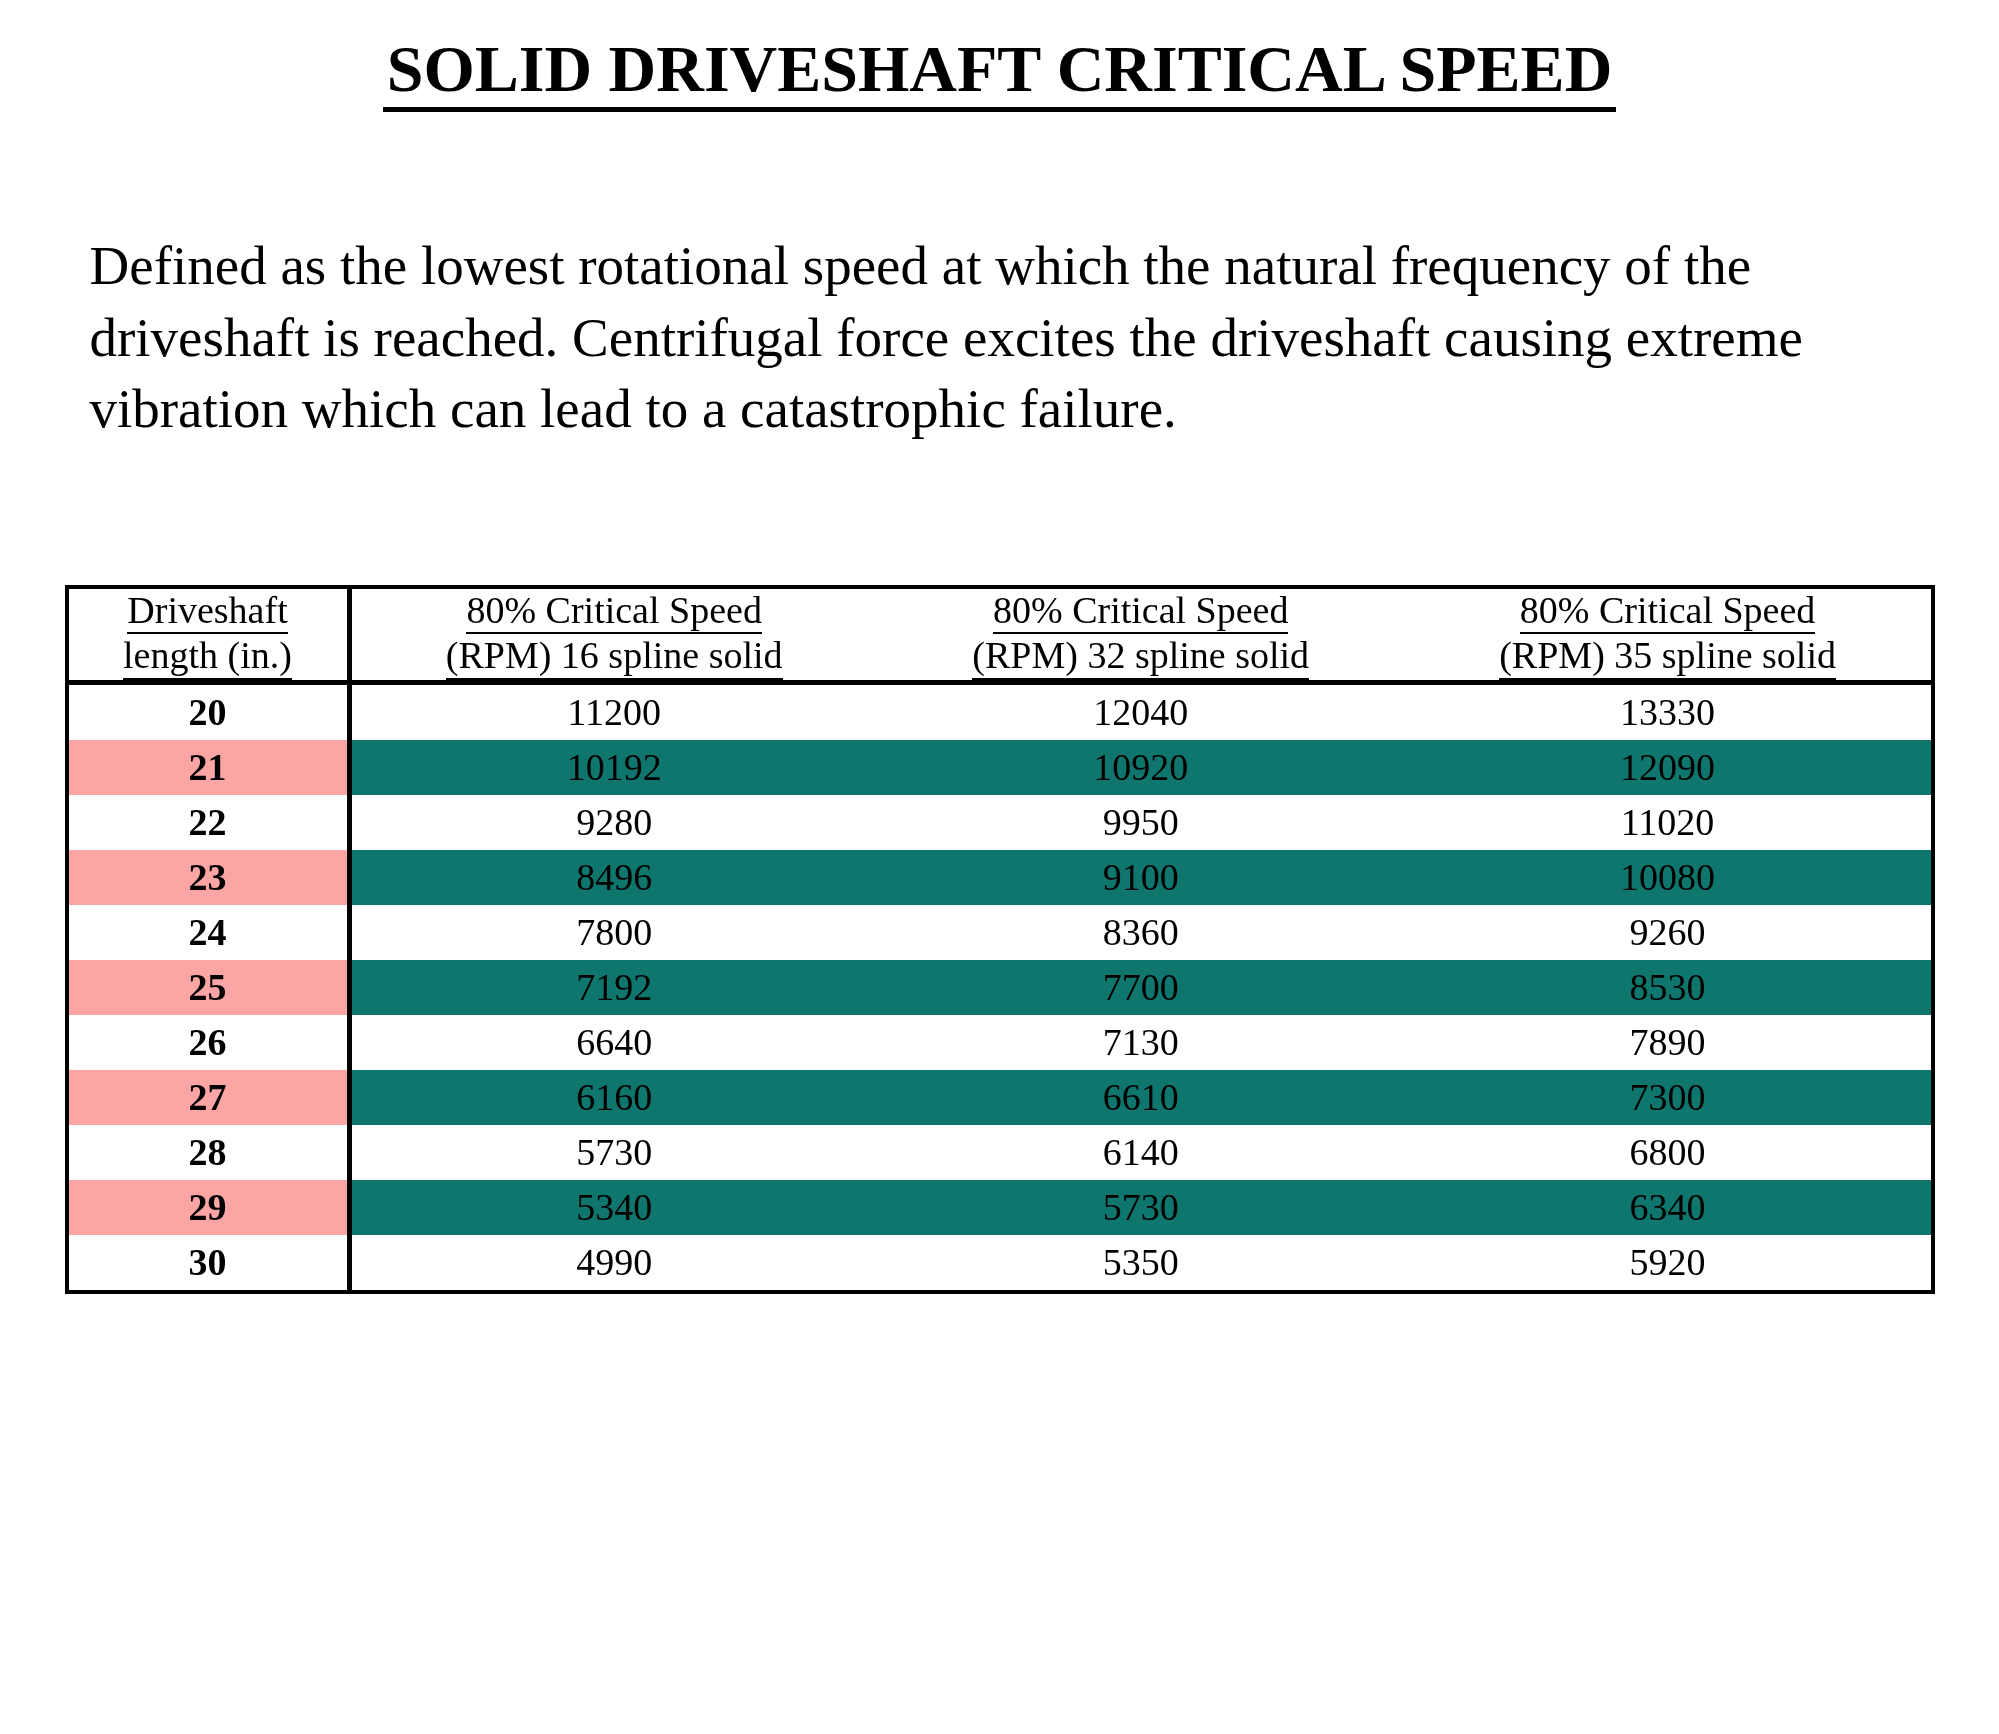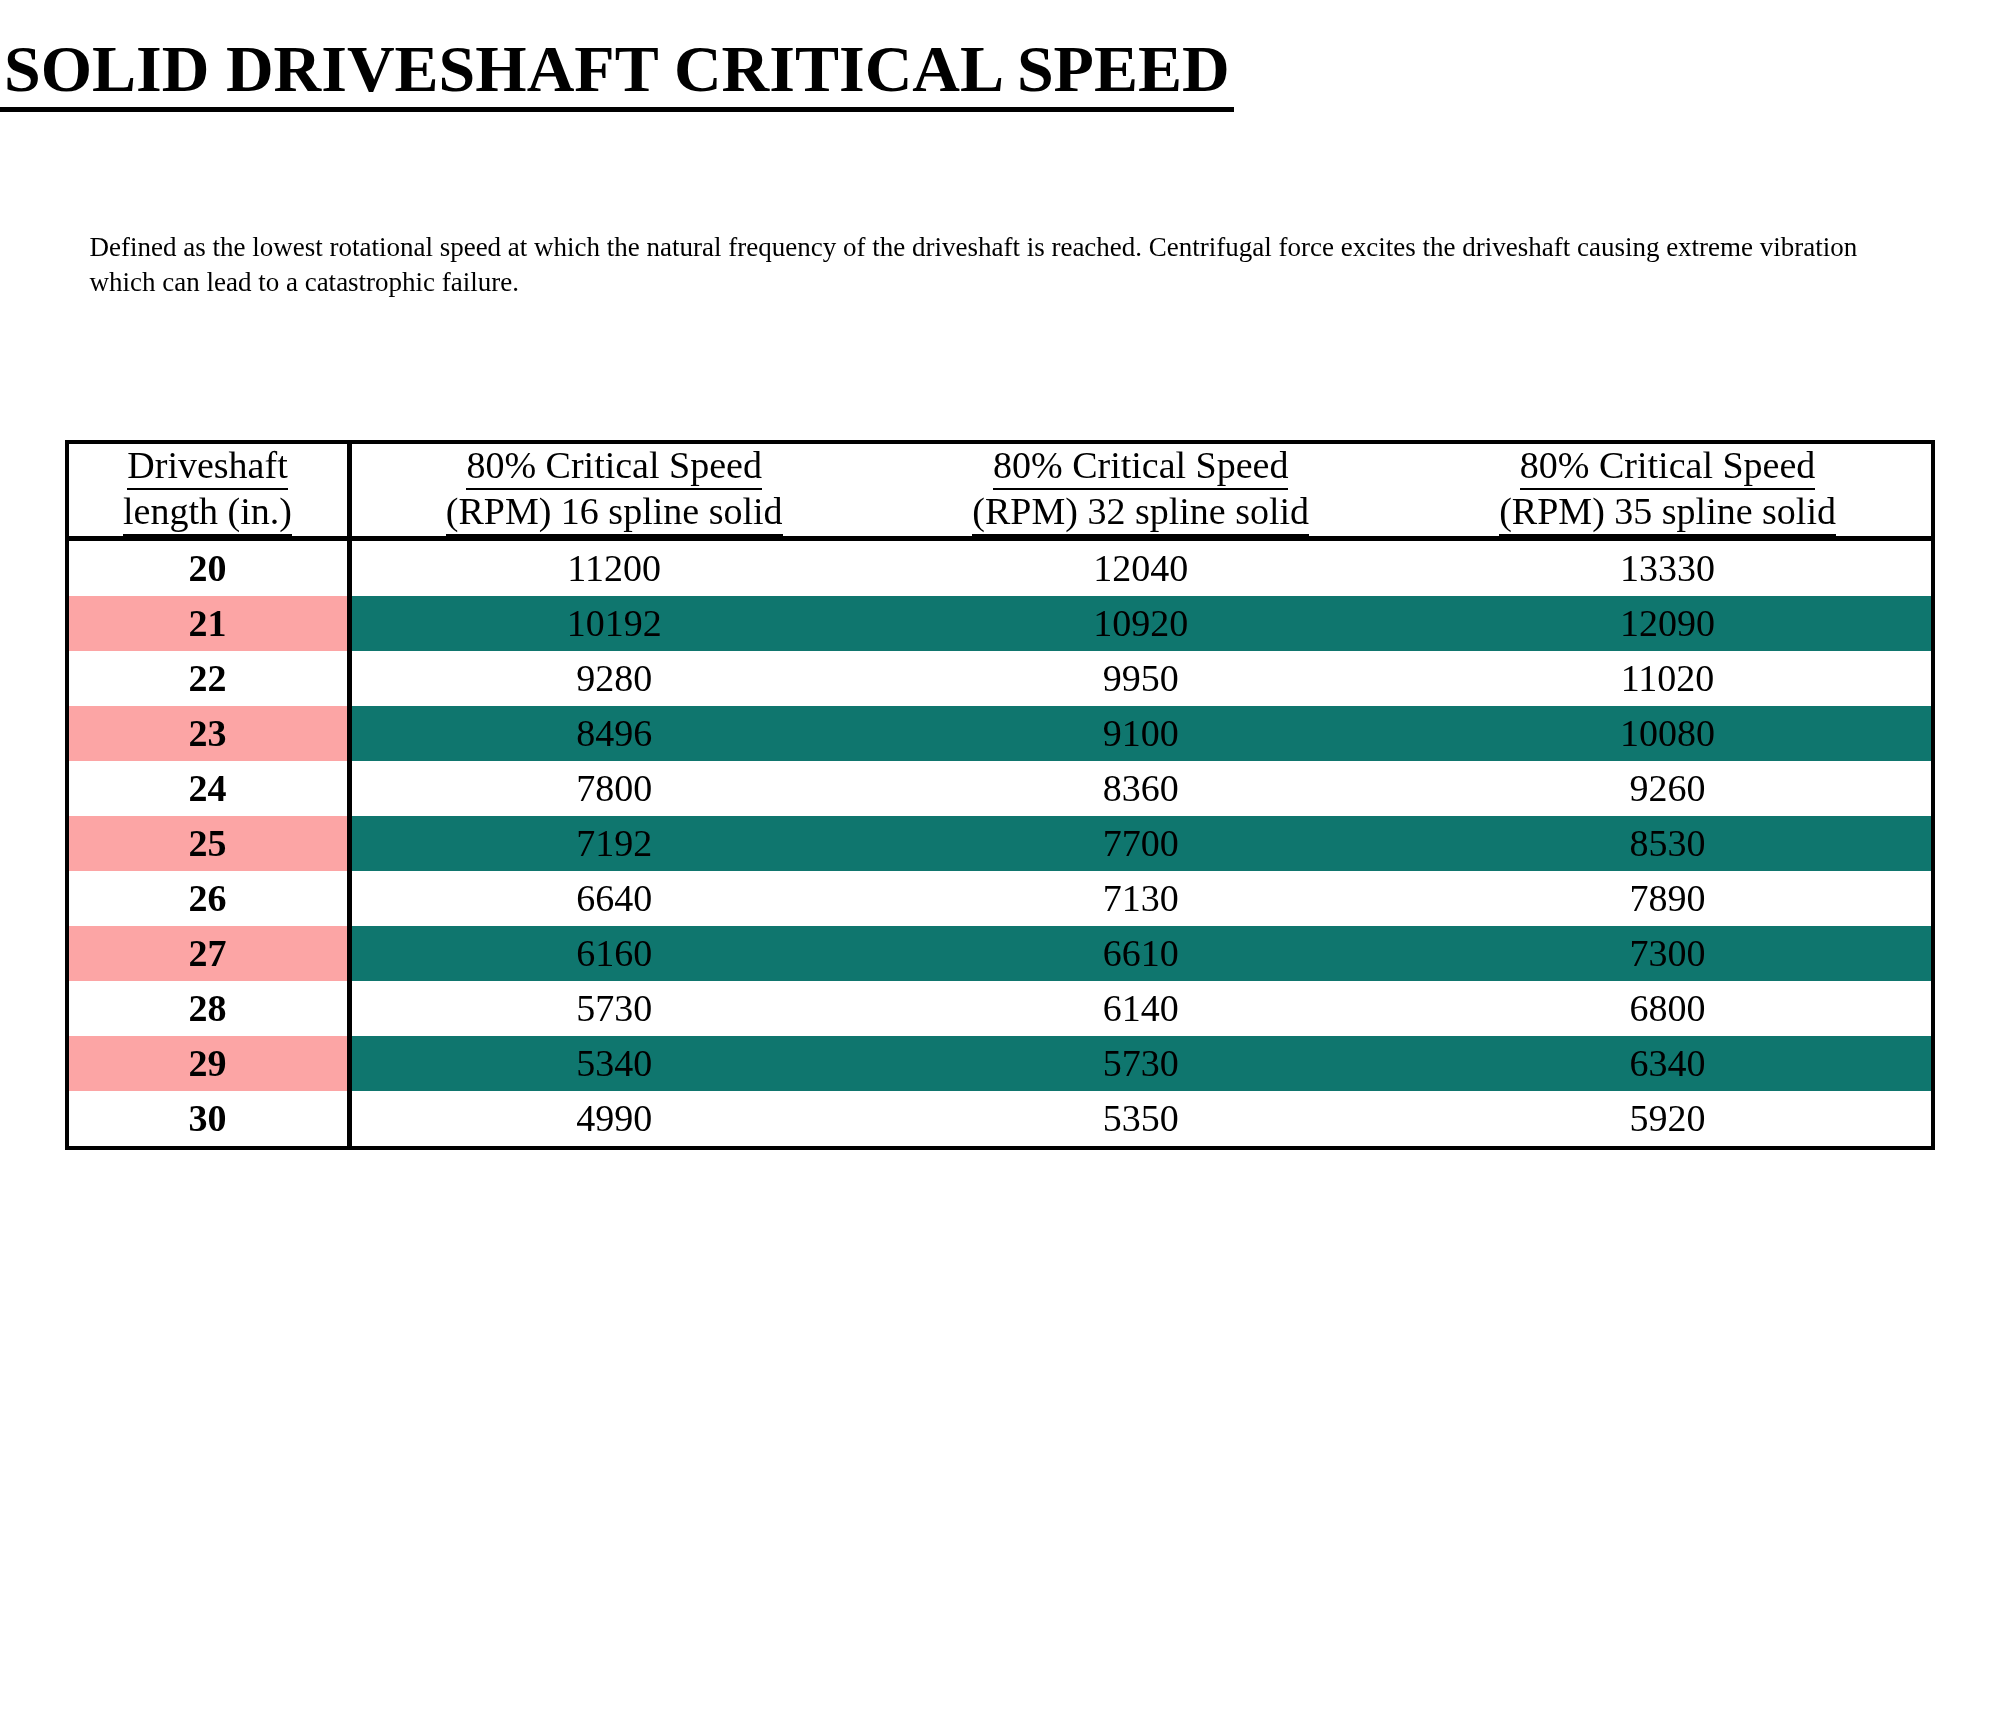--- a/index.html
+++ b/index.html
@@ -15,35 +15,36 @@
     overflow: hidden;
   }
   .page {
     position: relative;
     width: 1999px;
     height: 1734px;
     box-sizing: border-box;
     padding: 0;
   }
   .title-wrap {
+    text-align: center;
     margin-top: 34px;
   }
   .title-inner {
     display: inline-block;
     border-bottom: 5px solid #000;
     padding: 0 4px 4px 4px;
     font-size: 66px;
     font-weight: bold;
     line-height: 1.05;
     font-family: "Liberation Serif", serif;
   }
   .body-text {
     margin: 0 auto;
     width: 1820px;
-    font-size: 27px;
+    font-size: 55px;
     line-height: 1.30;
     text-align: left;
   }
   .para1 { margin-top: 118px; }
   .para2 { margin-top: 60px; }
 
   .table-wrap {
     margin: 0 auto;
     width: 1870px;
     margin-top: 140px;

